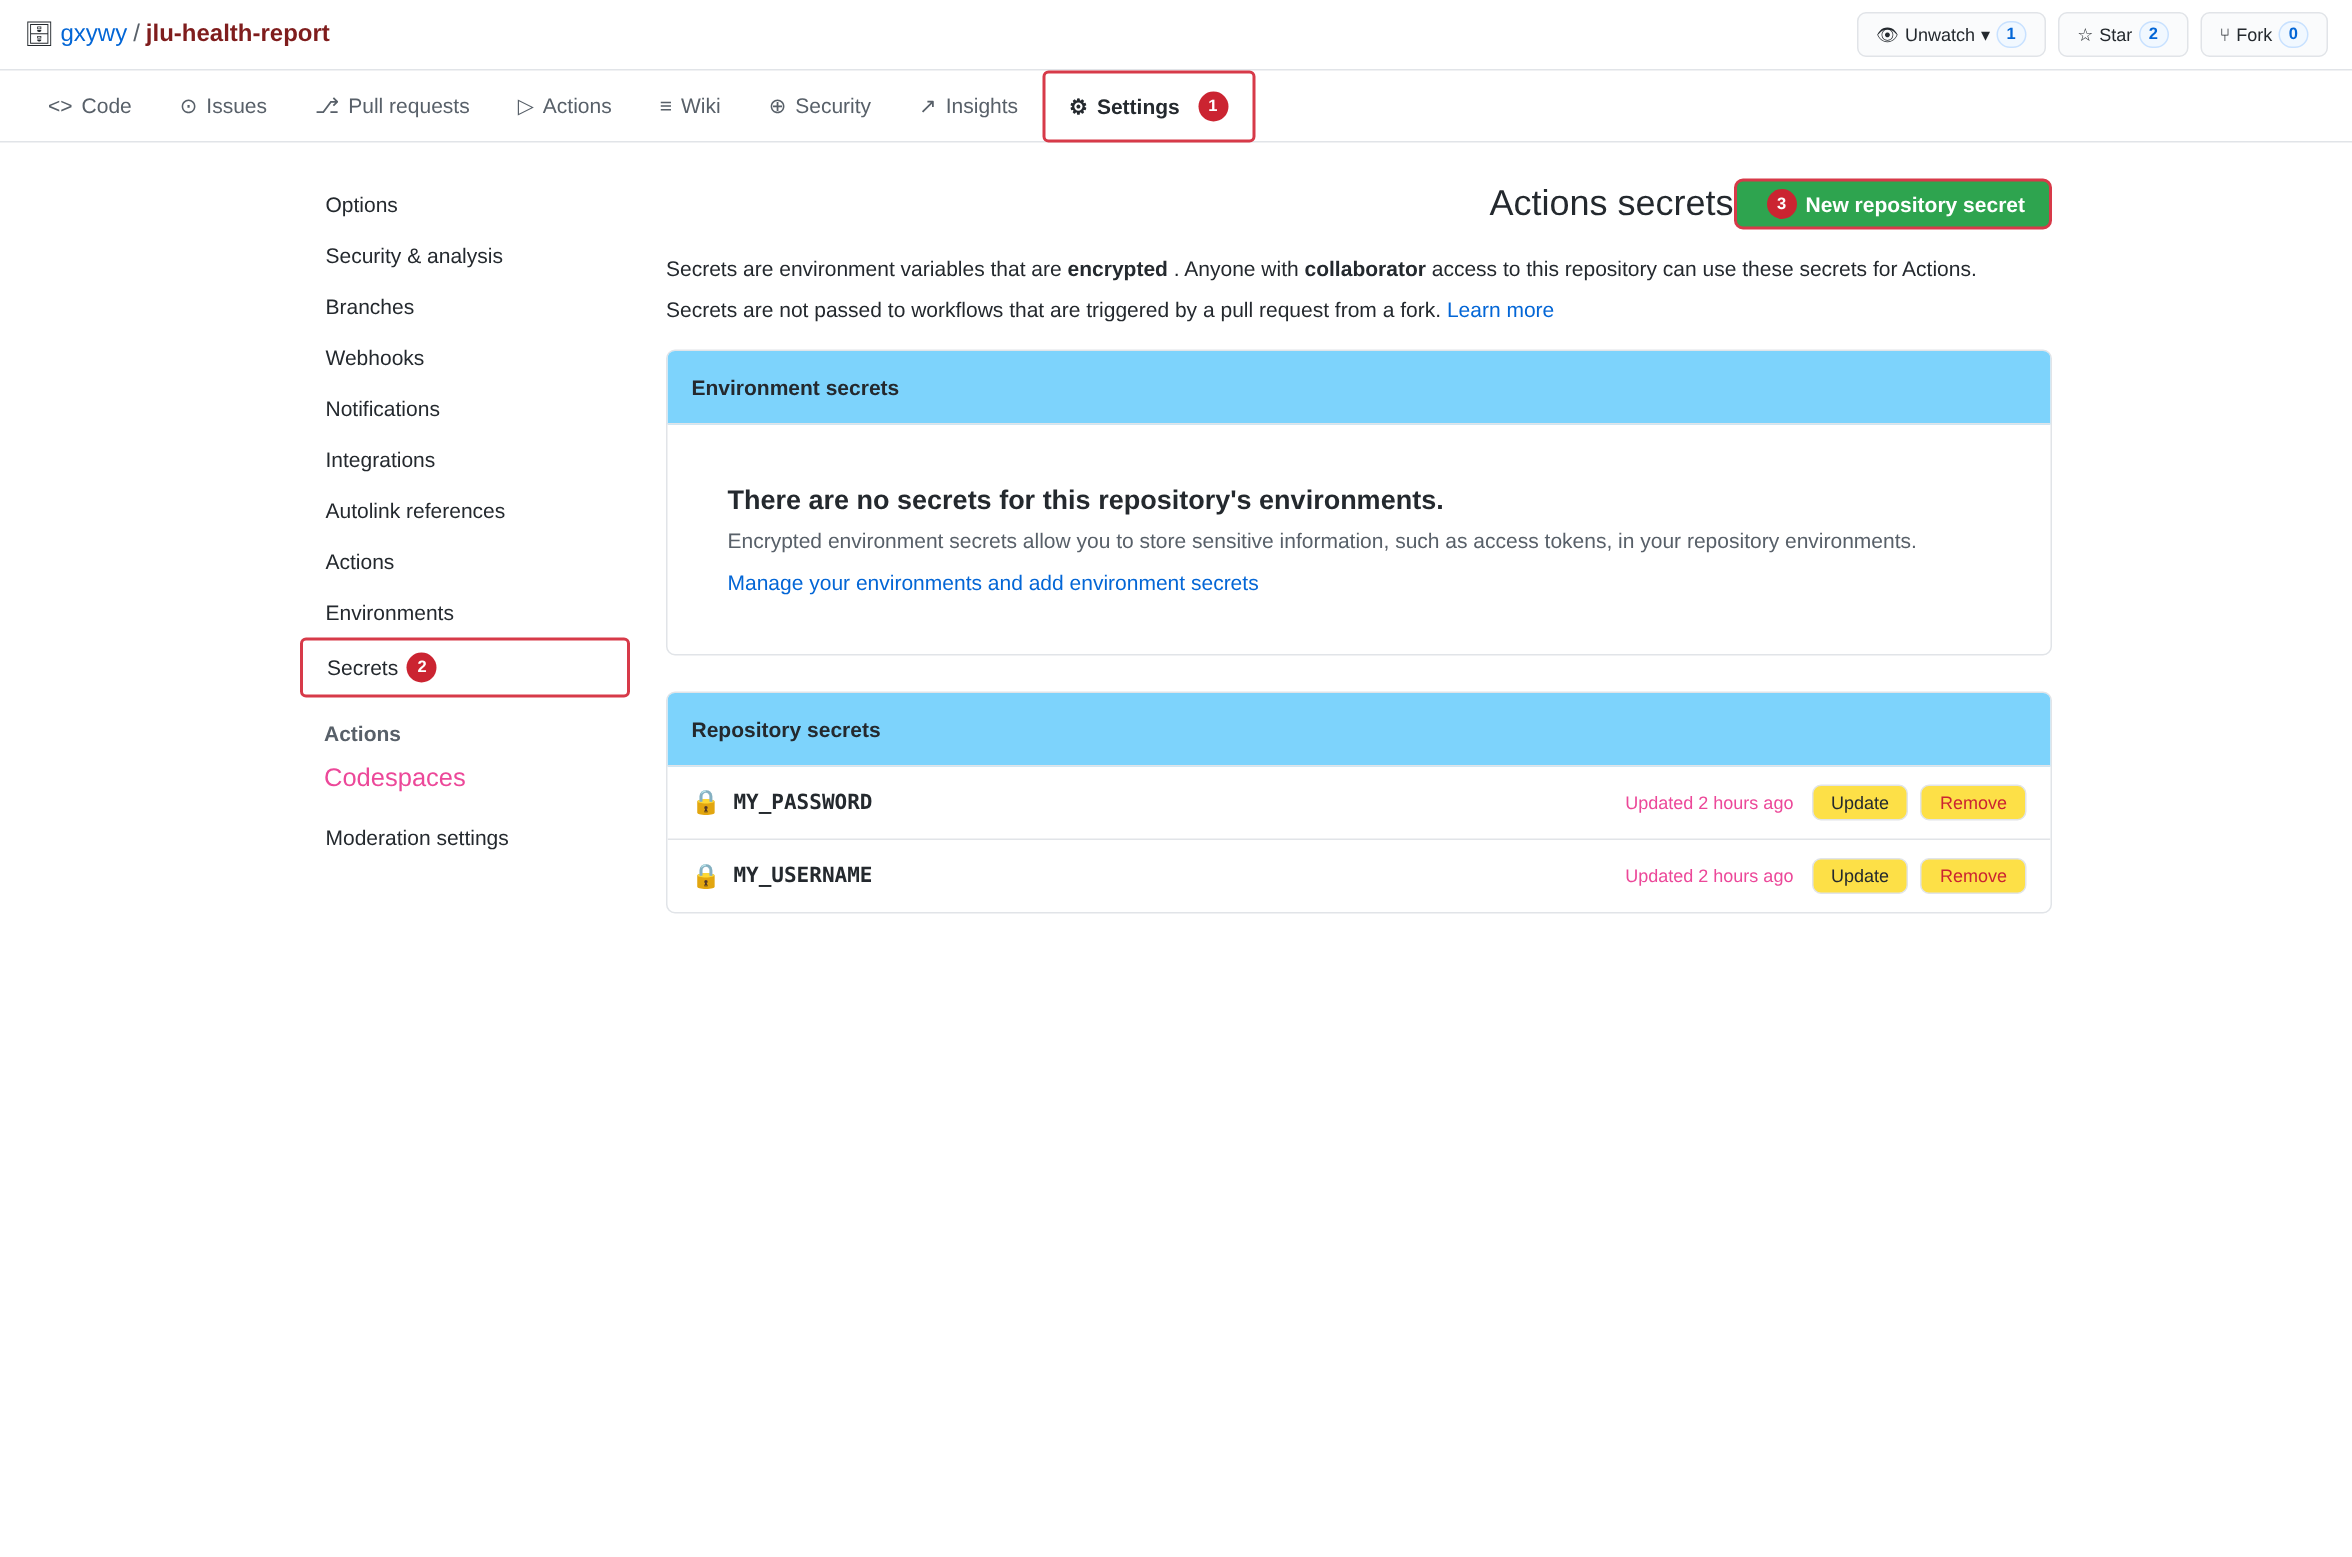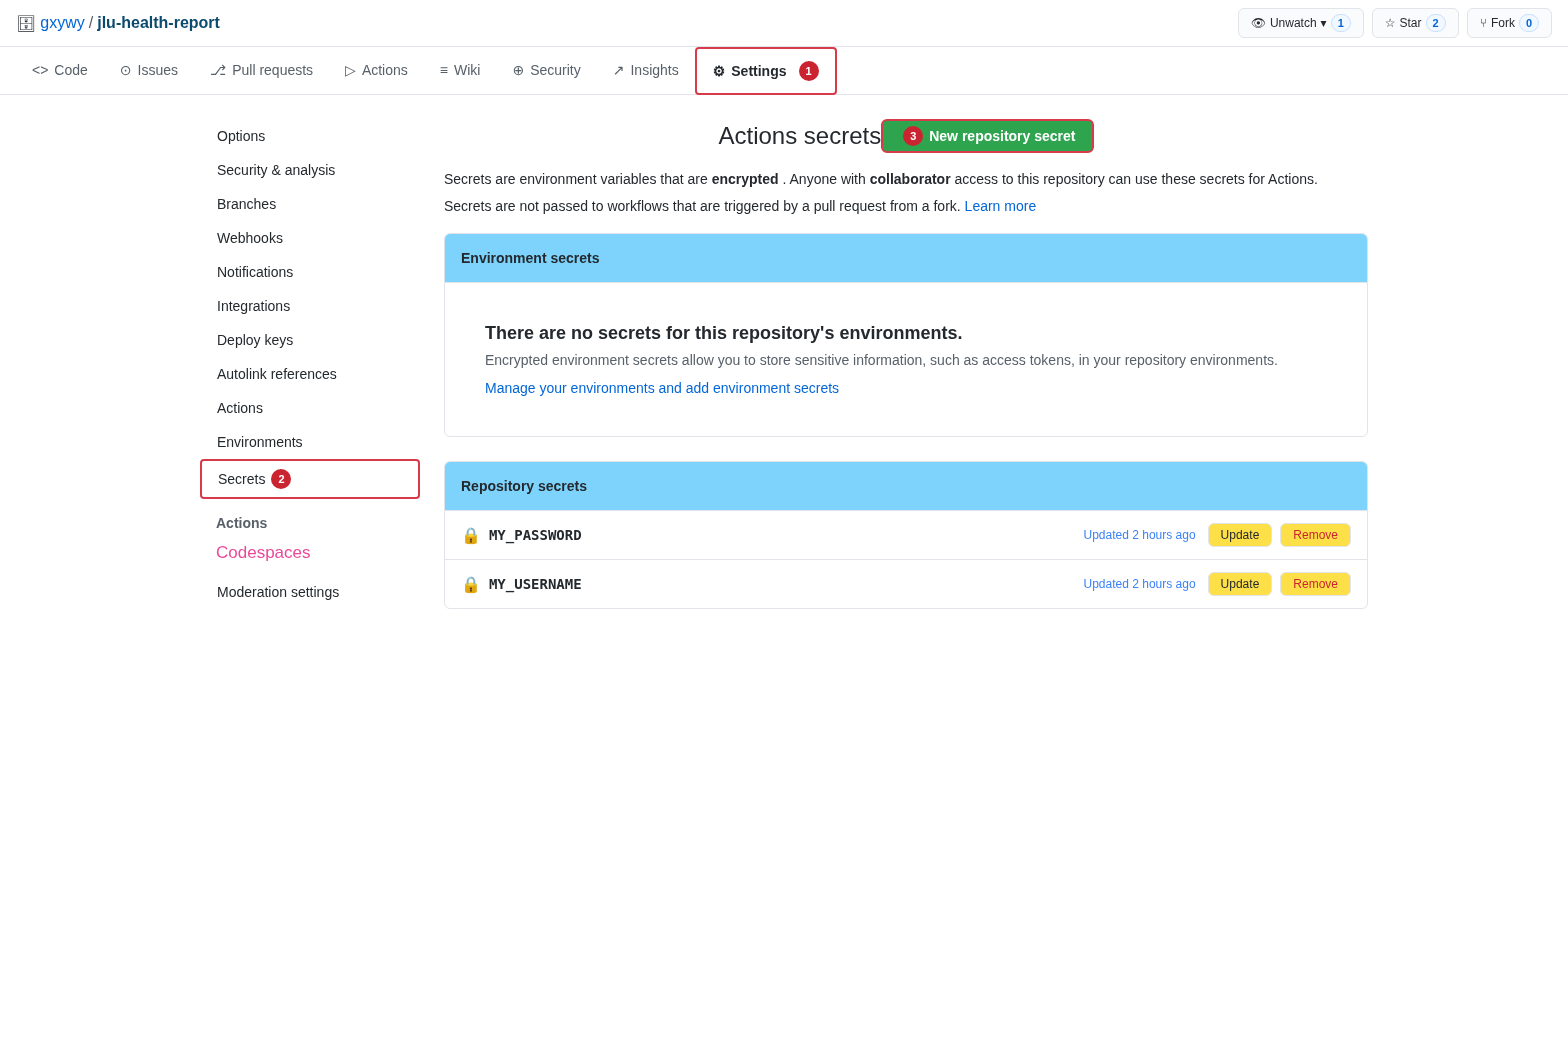--- a/index.html
+++ b/index.html
@@ -3,21 +3,21 @@
   <meta charset="utf-8">
   <style>
     * { box-sizing: border-box; margin: 0; padding: 0; }
     body { font-family: -apple-system, BlinkMacSystemFont, "Segoe UI", Helvetica, Arial, sans-serif; font-size: 14px; color: #24292e; background: #fff; }
 
     
     .top-bar { display: flex; align-items: center; padding: 8px 16px; border-bottom: 1px solid #e1e4e8; background: #fff; }
     .repo-path { display: flex; align-items: center; gap: 4px; font-size: 16px; }
     .repo-owner { color: #0366d6; text-decoration: none; }
     .repo-slash { color: #586069; }
-    .repo-name { color: #0c4a6e; font-weight: 600; text-decoration: none; }
+    .repo-name { color: #7f1d1d; font-weight: 600; text-decoration: none; }
     .top-bar-actions { margin-left: auto; display: flex; gap: 8px; }
     .action-btn { display: flex; align-items: center; gap: 4px; padding: 5px 12px; border: 1px solid #e1e4e8; border-radius: 6px; background: #fafbfc; font-size: 12px; cursor: pointer; color: #24292e; text-decoration: none; }
     .action-count { display: inline-flex; align-items: center; justify-content: center; padding: 0 6px; height: 18px; font-size: 11px; font-weight: 600; background: #f1f8ff; border: 1px solid #c8e1ff; border-radius: 10px; color: #0366d6; }
 
     
     .nav-tabs { display: flex; align-items: center; padding: 0 16px; border-bottom: 1px solid #e1e4e8; gap: 0; }
     .nav-tab { display: flex; align-items: center; gap: 6px; padding: 12px 16px; font-size: 14px; color: #586069; text-decoration: none; border-bottom: 2px solid transparent; margin-bottom: -1px; cursor: pointer; }
     .nav-tab.active { color: #24292e; font-weight: 600; border-bottom-color: #f9826c; border: 2px solid #d73a49; border-radius: 4px; }
 
     
@@ -26,41 +26,41 @@
     
     .sidebar { width: 220px; flex-shrink: 0; }
     .sidebar-item { display: flex; align-items: center; padding: 8px 16px; border: 1px solid transparent; border-radius: 6px; color: #24292e; cursor: pointer; text-decoration: none; font-size: 14px; }
     .sidebar-item.highlighted { border: 2px solid #d73a49 !important; border-radius: 4px; }
     .sidebar-section { padding: 8px 16px; font-weight: 600; font-size: 12px; color: #586069; text-transform: none; margin-top: 8px; font-size: 14px; font-weight: 600; }
     .sidebar-link { padding: 4px 16px; color: #ec4899; cursor: pointer; display: block; text-decoration: none; font-size: 17px; }
     .badge-circle { display: inline-flex; align-items: center; justify-content: center; width: 20px; height: 20px; background: #cb2431; color: #fff; border-radius: 50%; font-size: 11px; font-weight: 600; margin-left: 6px; }
 
     
     .main { flex: 1; }
-    .page-header { display: flex; align-items: center; justify-content: center; margin-bottom: 16px; }
+    .page-header { display: flex; align-items: center; justify-content: flex-end; margin-bottom: 16px; }
     .page-title { font-size: 24px; font-weight: 400; color: #24292e; }
     .new-secret-btn { display: flex; align-items: center; gap: 6px; padding: 5px 16px; background: #2ea44f; color: #fff; border: 1px solid rgba(27,31,35,0.15); border-radius: 6px; font-size: 14px; font-weight: 600; cursor: pointer; border: 2px solid #d73a49; }
 
     .description { margin-bottom: 16px; line-height: 1.5; color: #24292e; }
     .description a { color: #0366d6; }
     .description strong { font-weight: 600; }
 
     
     .secrets-section { border: 1px solid #e1e4e8; border-radius: 6px; margin-bottom: 24px; overflow: hidden; }
     .secrets-section-header { padding: 16px; background: #7dd3fc; border-bottom: 1px solid #e1e4e8; font-weight: 600; font-size: 14px; }
     .secrets-empty { padding: 40px; }
     .secrets-empty-title { font-size: 18px; font-weight: 600; margin-bottom: 8px; color: #24292e; }
     .secrets-empty-desc { color: #586069; font-size: 14px; margin-bottom: 12px; }
     .secrets-empty-link { color: #0366d6; cursor: pointer; }
 
     .secret-row { display: flex; align-items: center; padding: 12px 16px; border-bottom: 1px solid #e1e4e8; }
     .secret-row:last-child { border-bottom: none; }
     .secret-lock { color: #2ea44f; margin-right: 8px; font-size: 16px; }
     .secret-name { font-weight: 600; color: #24292e; flex: 1; font-family: "SFMono-Regular", Consolas, monospace; }
-    .secret-updated { color: #3b82f6; margin-right: 12px; font-size: 12px; }
+    .secret-updated { color: #ec4899; margin-right: 12px; font-size: 12px; }
     .secret-actions { display: flex; gap: 8px; }
     .secret-btn { padding: 4px 12px; border: 1px solid #e1e4e8; border-radius: 6px; background: #fde047; font-size: 12px; cursor: pointer; color: #24292e; }
     .secret-btn.remove { color: #cb2431; }
 
     .badge-num { display: inline-flex; align-items: center; justify-content: center; width: 20px; height: 20px; background: #cb2431; color: #fff; border-radius: 50%; font-size: 11px; font-weight: 600; margin-left: 4px; }
   </style>
 </head>
 <body>
 
 <div class="top-bar">
@@ -141,23 +141,20 @@
     <div class="sidebar-item">
         <span>Webhooks</span>
       </div>
     <div class="sidebar-item">
         <span>Notifications</span>
       </div>
     <div class="sidebar-item">
         <span>Integrations</span>
       </div>
     <div class="sidebar-item">
-        <span>Deploy keys</span>
-      </div>
-    <div class="sidebar-item">
         <span>Autolink references</span>
       </div>
     <div class="sidebar-item">
         <span>Actions</span>
       </div>
     <div class="sidebar-item">
         <span>Environments</span>
       </div>
     <div class="sidebar-item highlighted" style="border:2px solid #d73a49; border-radius:4px; display:flex; align-items:center;">
       <span>Secrets</span>

